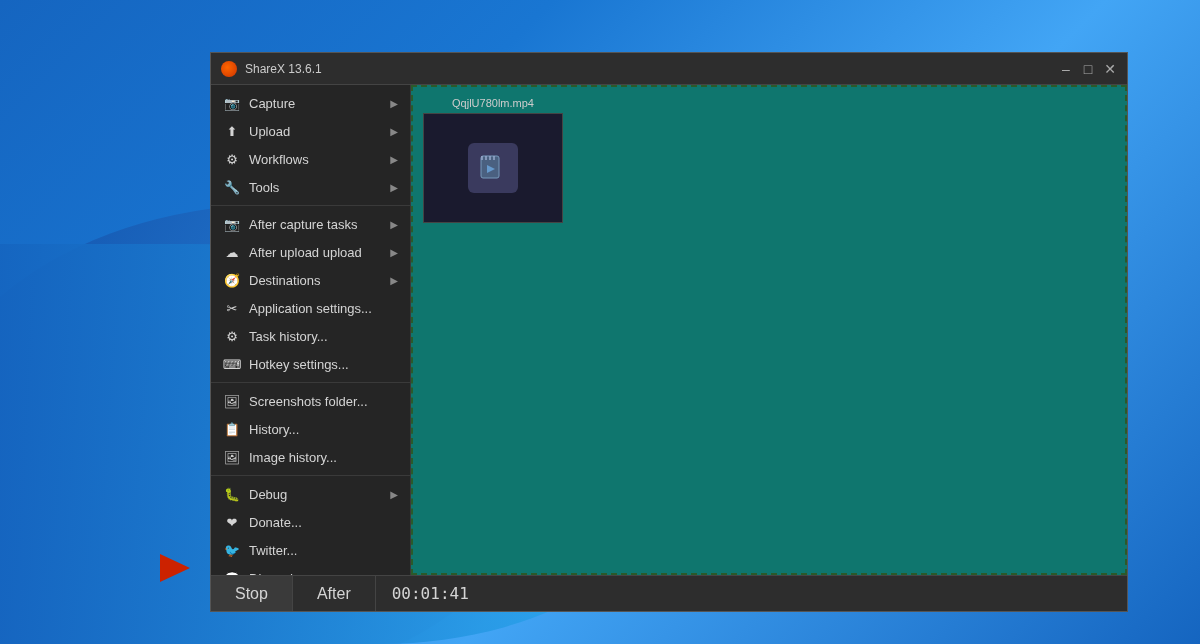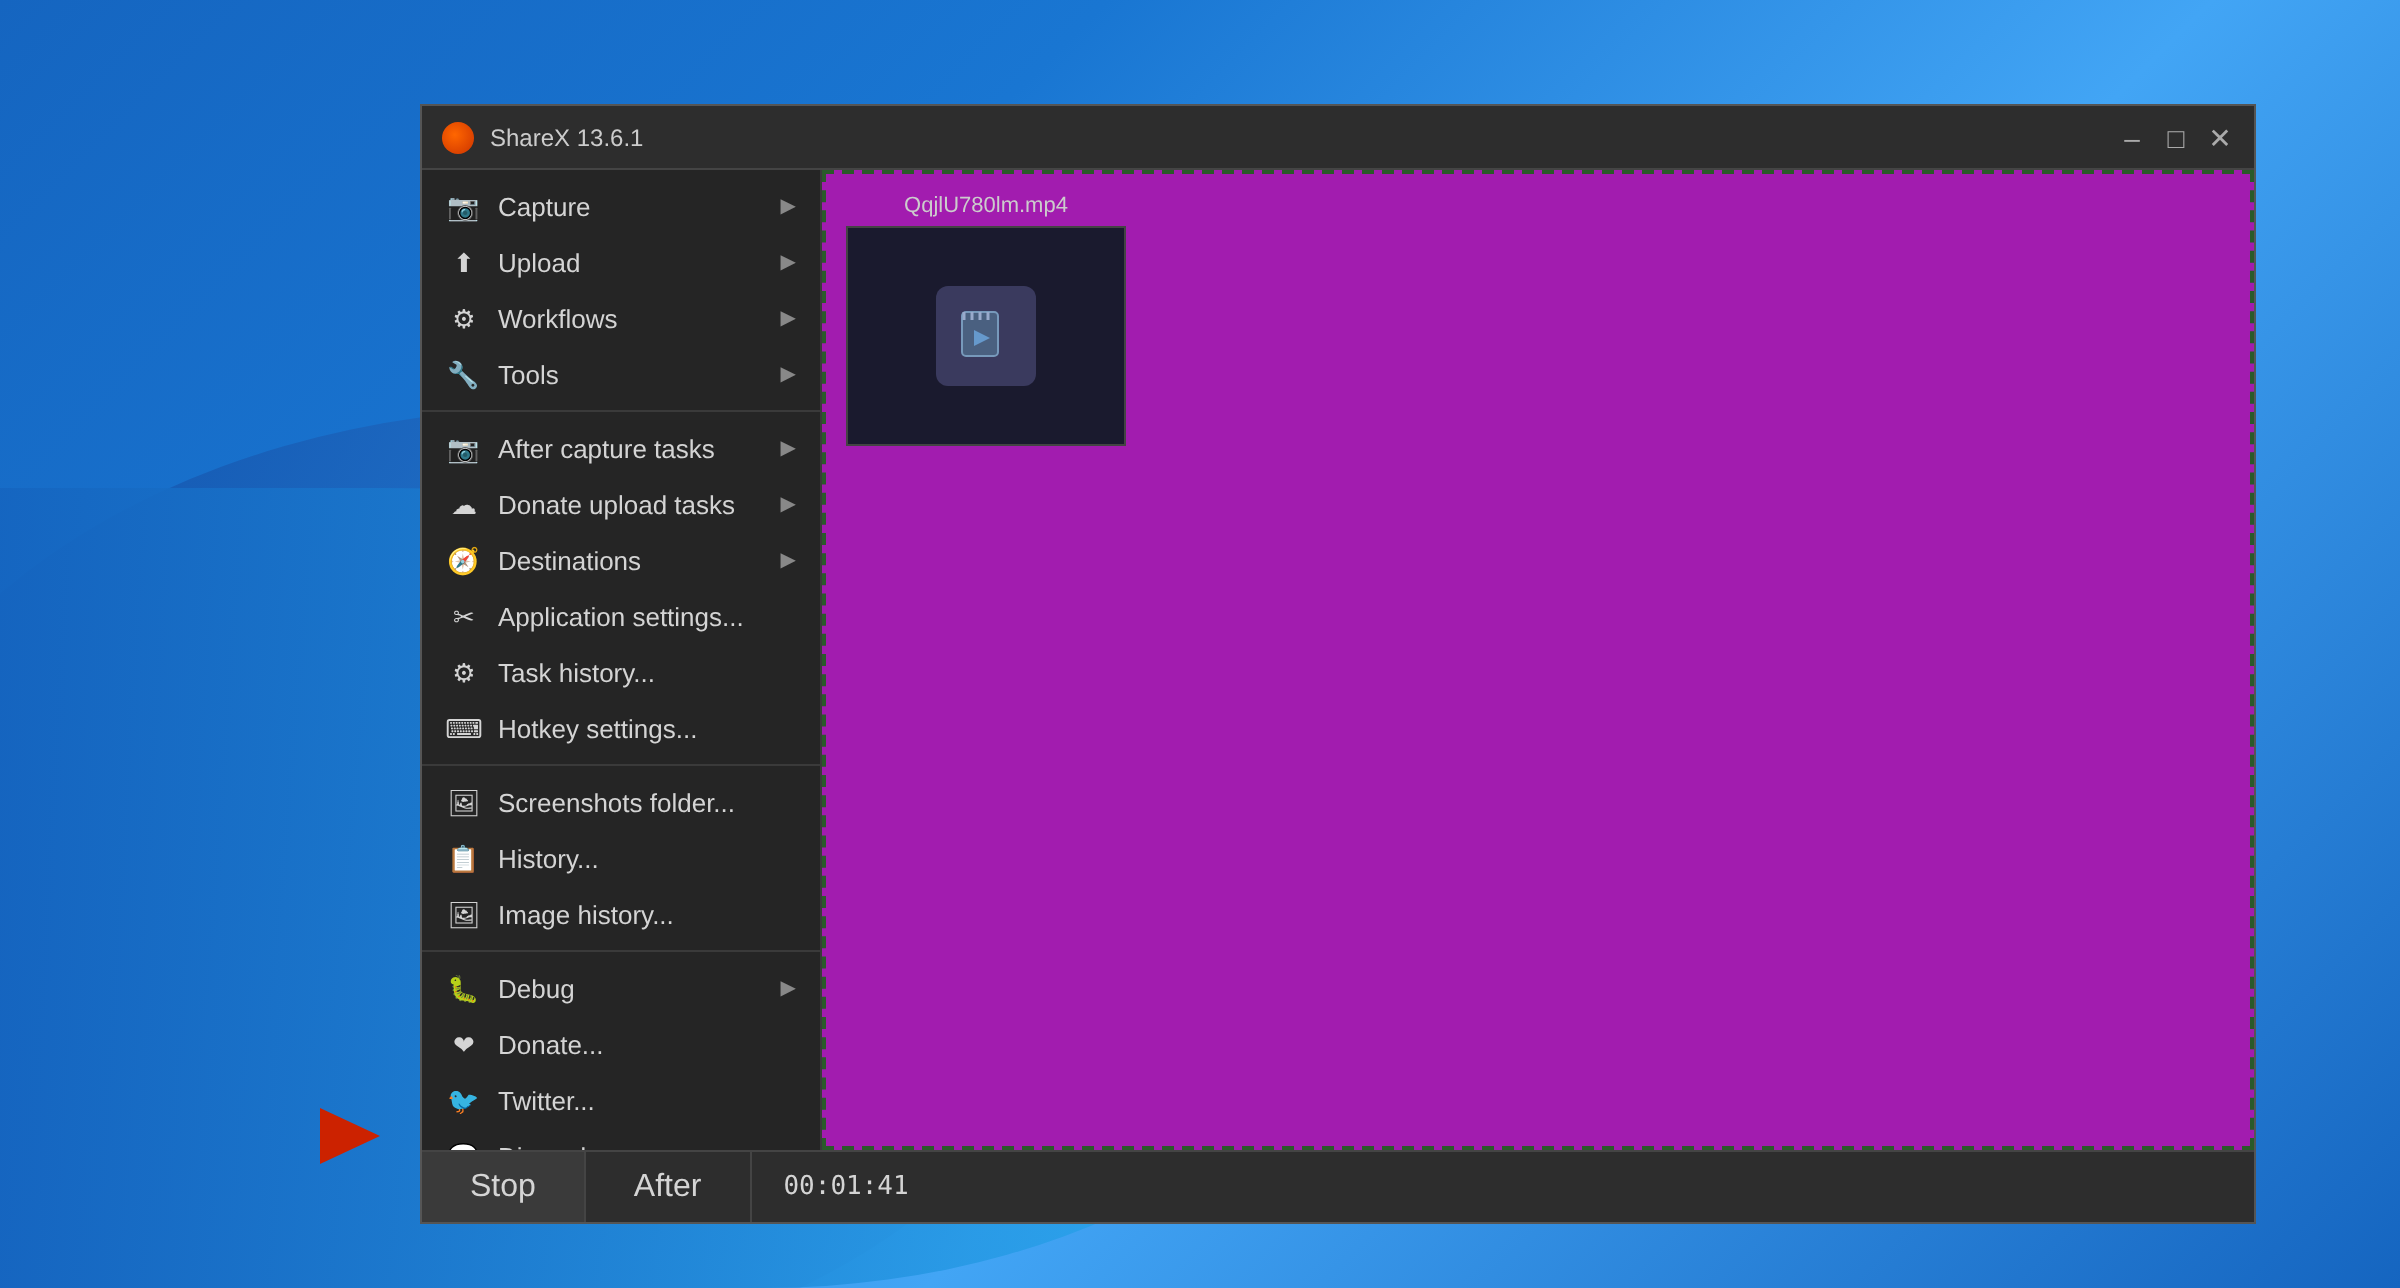--- a/index.html
+++ b/index.html
@@ -139,21 +139,21 @@
     }
     .menu-separator {
       height: 1px;
       background: #3a3a3a;
       margin: 4px 0;
     }
 
     
     .content-area {
       flex: 1;
-      background: #a21caf;
+      background: #0f766e;
       border: 2px dashed #2a5a2a;
       padding: 10px;
       display: flex;
       flex-wrap: wrap;
       align-items: flex-start;
       align-content: flex-start;
       gap: 10px;
     }
 
     
@@ -218,21 +218,21 @@
       display: flex; align-items: center; justify-content: center;
       color: #d4d4d4;
       font-size: 16px;
       cursor: pointer;
       border-right: 1px solid #444;
     }
     .bottom-btn.stop { background: #3a3a3a; }
     .timer-display {
       padding: 0 16px;
       color: #d4d4d4;
-      font-size: 13px;
+      font-size: 16px;
       font-family: monospace;
     }
   </style>
 </head>
 <body>
 
 <div class="desktop-bg">
   <div class="bg-wave1"></div>
   <div class="bg-wave2"></div>
 </div>
@@ -276,21 +276,21 @@
     <span class="arrow-right">▶</span>
   </div>
         <div class="menu-separator"></div>
         <div class="menu-item">
     <span class="icon" style="font-size:13px">📷</span>
     <span class="label">After capture tasks</span>
     <span class="arrow-right">▶</span>
   </div>
         <div class="menu-item">
     <span class="icon" style="font-size:13px">☁</span>
-    <span class="label">Donate upload tasks</span>
+    <span class="label">After upload upload</span>
     <span class="arrow-right">▶</span>
   </div>
         <div class="menu-item">
     <span class="icon" style="font-size:13px">🧭</span>
     <span class="label">Destinations</span>
     <span class="arrow-right">▶</span>
   </div>
         <div class="menu-item">
     <span class="icon" style="font-size:13px">✂</span>
     <span class="label">Application settings...</span>

